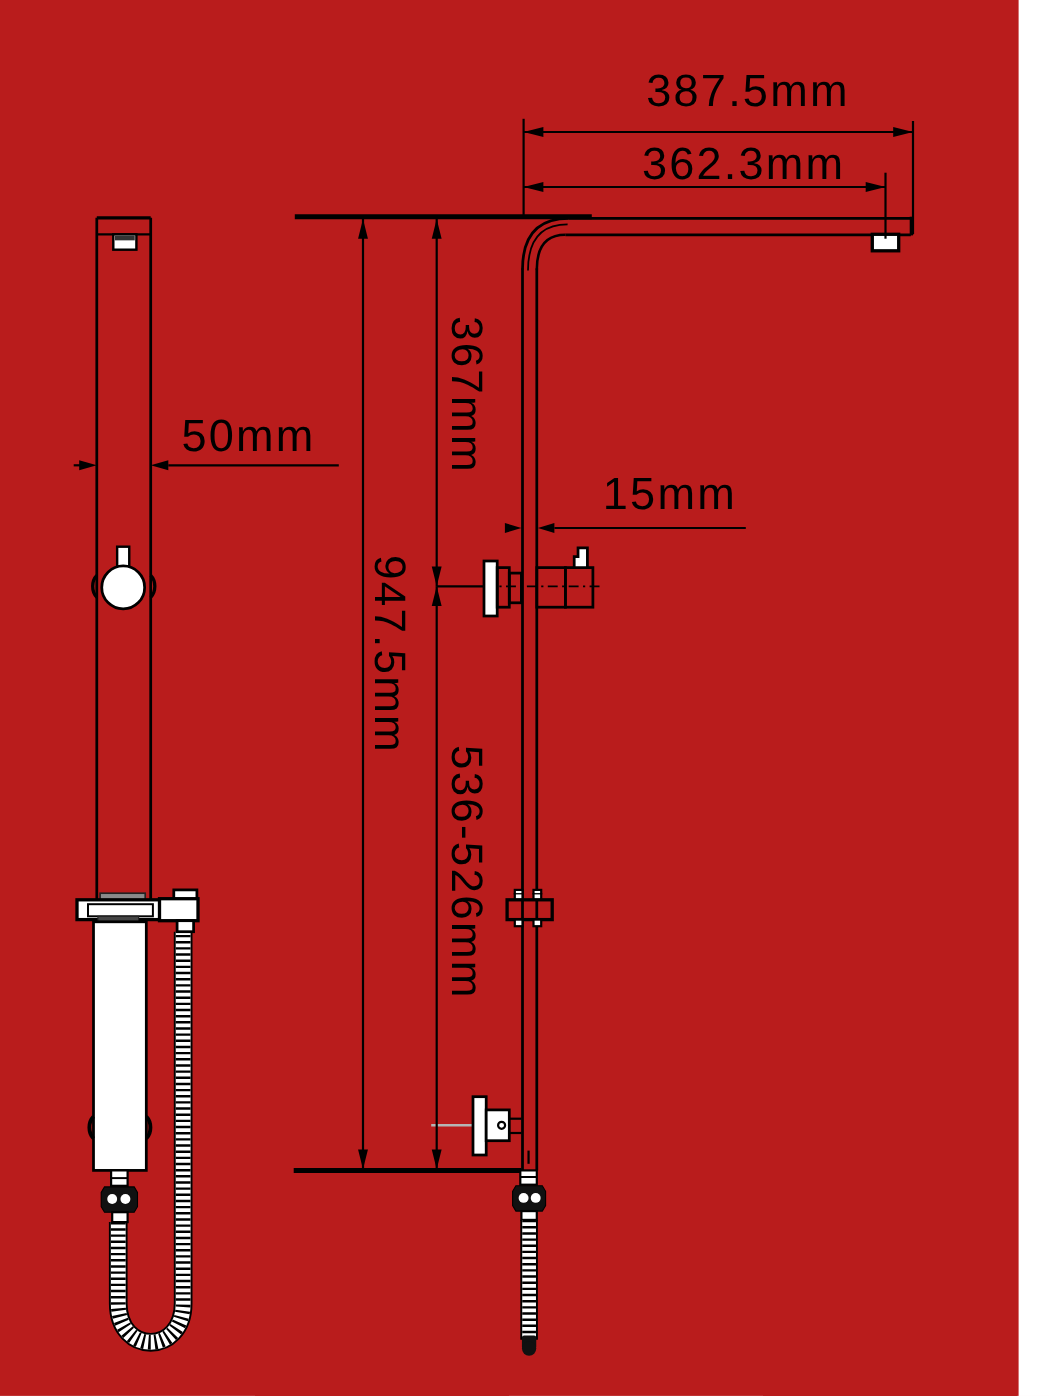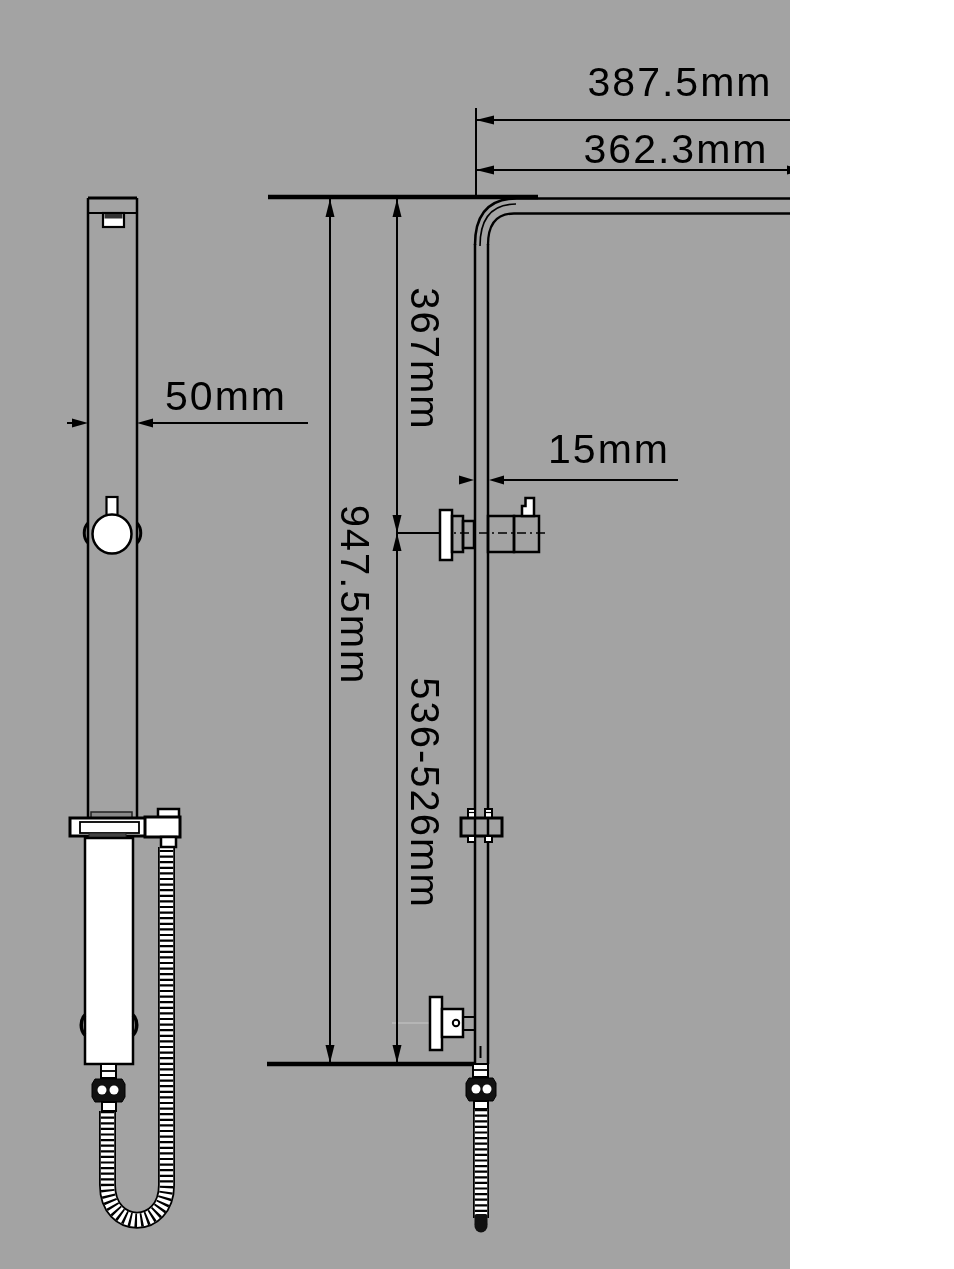--- a/index.html
+++ b/index.html
@@ -1,16 +1,16 @@
 <!DOCTYPE html>
 <html><head>
 <meta charset="utf-8">
 <style>
   html,body{margin:0;padding:0;background:#ffffff;}
-  #stage{position:relative;width:790px;height:1269px;background:#a3a3a3;overflow:hidden;}
+  #stage{position:relative;width:926px;height:1269px;background:#b91c1c;overflow:hidden;}
   svg{position:absolute;left:0;top:0;}
   text{font-family:"Liberation Sans","DejaVu Sans",sans-serif;fill:#000;}
   .dim-label{font-size:41px;letter-spacing:2px;}
   .vdim-label{font-size:40px;letter-spacing:2px;}
 </style>
 </head>
 <body>
 
 <div id="stage">
 <svg width="954" height="1269" viewBox="0 0 954 1269">

